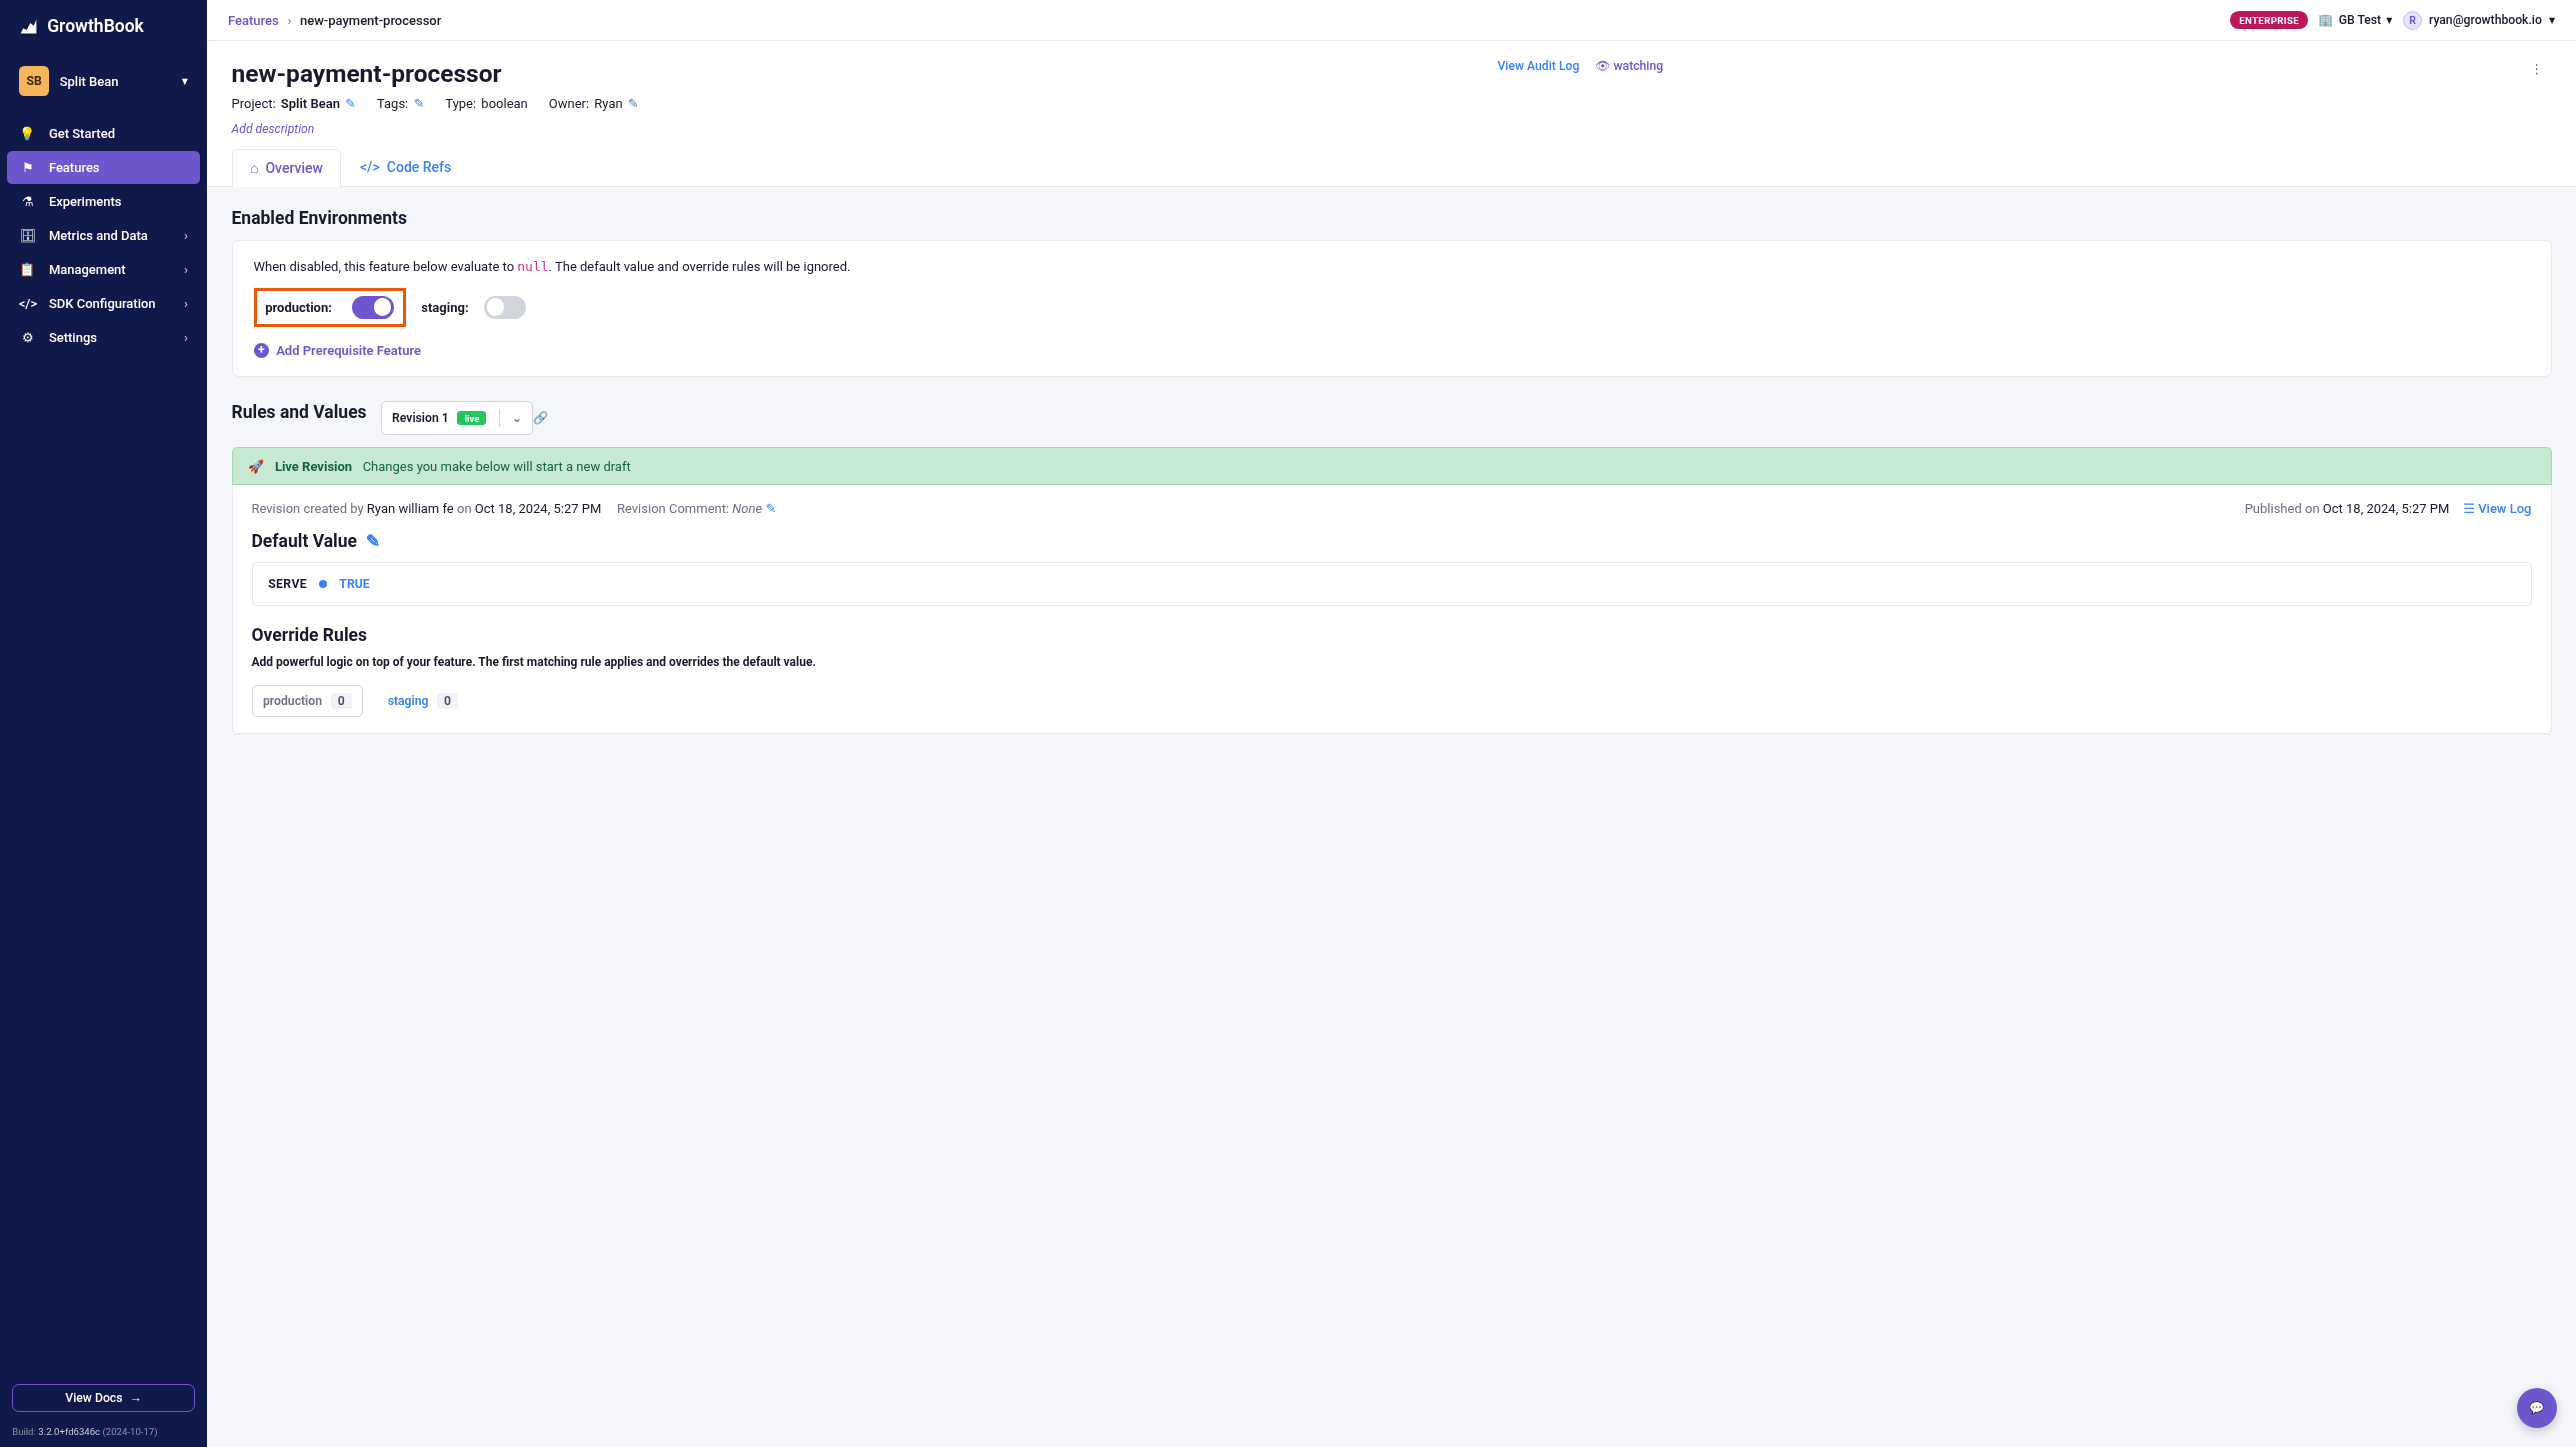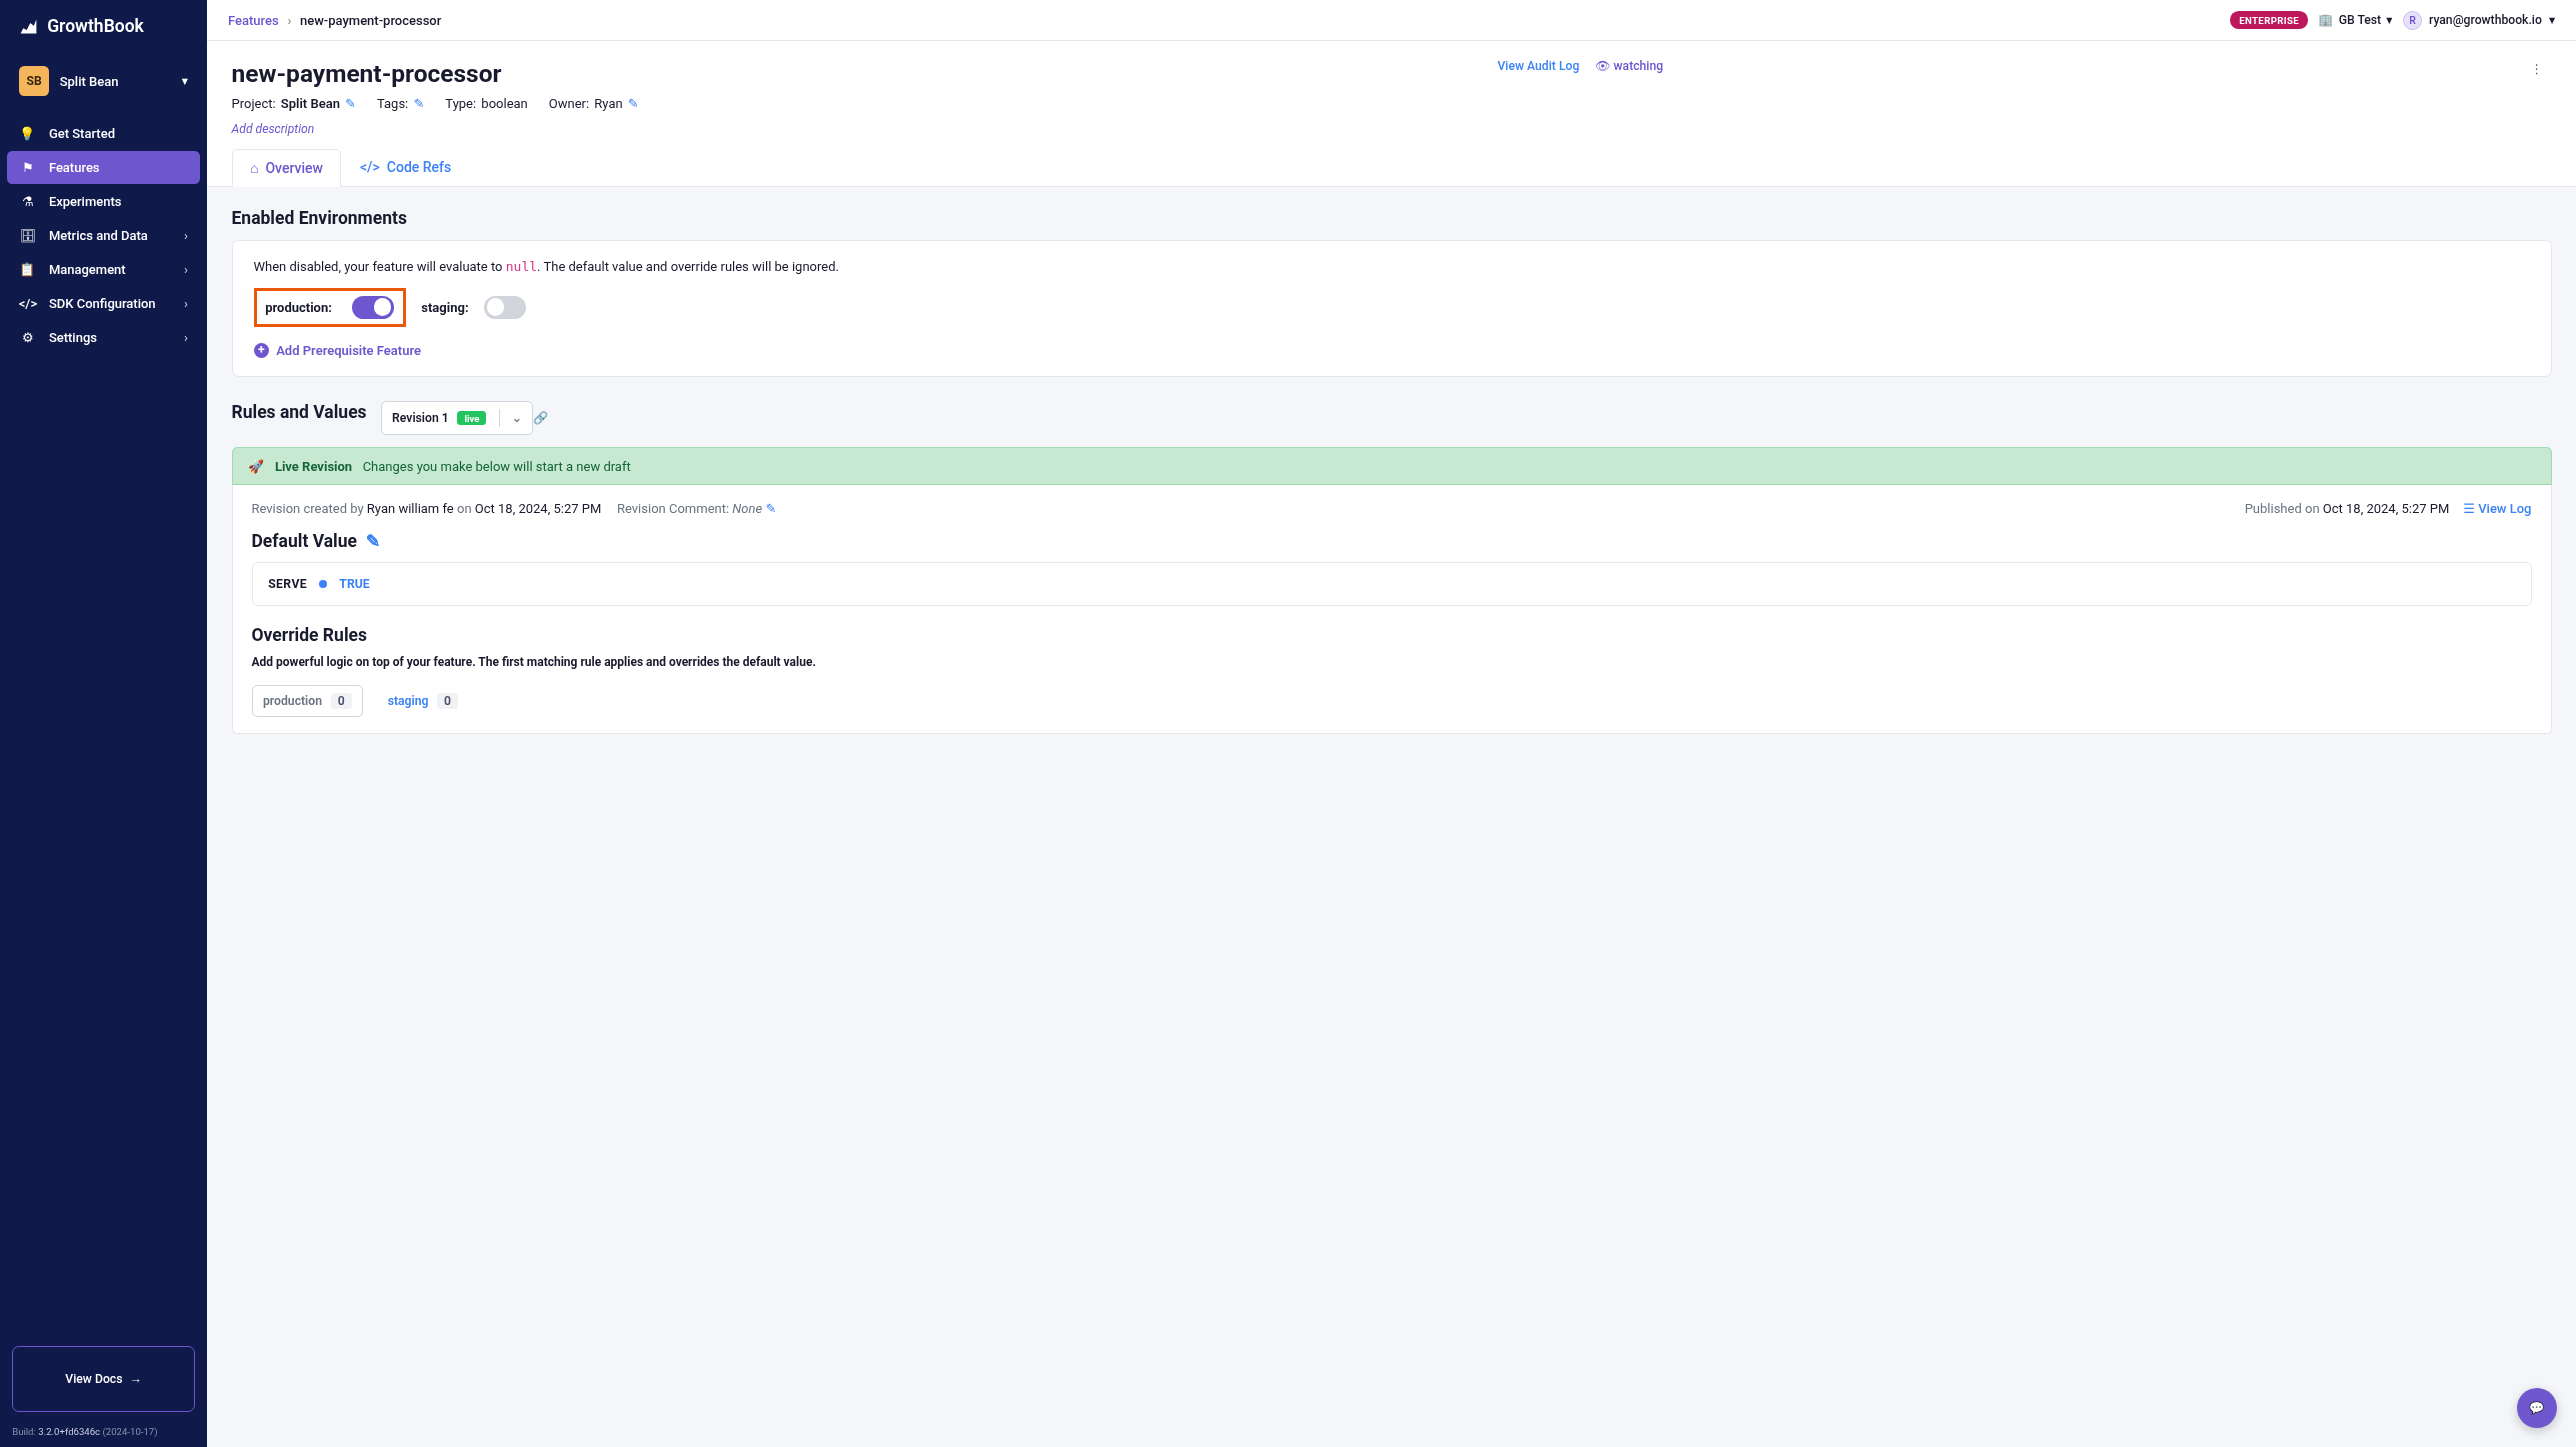--- a/index.html
+++ b/index.html
@@ -11,21 +11,21 @@
   .logo { display: flex; align-items: center; gap: 8.7px; padding: 15.7px 17.5px; font-size: 17.5px; font-weight: 600; }
   .logo svg { width: 21px; height: 21px; fill: #fff; }
   .project-select { display: flex; align-items: center; gap: 10.5px; margin: 7px 10.5px 10.5px; padding: 7px 8.7px; cursor: pointer; }
   .project-badge { width: 30px; height: 30px; background: #f5b55a; color: #3a2a0a; border-radius: 5.2px; display: flex; align-items: center; justify-content: center; font-weight: 700; font-size: 12.2px; }
   .project-name { flex: 1; font-size: 13px; font-weight: 500; }
   .nav { padding: 3.5px 7px; flex: 1; }
   .nav-item { display: flex; align-items: center; gap: 12.2px; padding: 8.7px 12.2px; border-radius: 5.2px; cursor: pointer; font-size: 13px; font-weight: 500; margin-bottom: 1.7px; }
   .nav-item.active { background: #6e56cf; }
   .nav-item .icon { width: 17.5px; display: flex; align-items: center; justify-content: center; }
   .nav-item .chev { margin-left: auto; opacity: 0.7; }
-  .view-docs { margin: 10.5px 12.2px; padding: 25px; border: 0.9px solid #6e56cf; border-radius: 7px; text-align: center; cursor: pointer; display:flex; align-items:center; justify-content:center; gap:7px; font-weight:500; }
+  .view-docs { margin: 10.5px 12.2px; padding: 6px; border: 0.9px solid #6e56cf; border-radius: 7px; text-align: center; cursor: pointer; display:flex; align-items:center; justify-content:center; gap:7px; font-weight:500; }
   .build { font-size: 9.6px; color: #8a8fb0; padding: 3.5px 12.2px 10.5px; }
   
   
   .main { flex: 1; display: flex; flex-direction: column; overflow: auto; }
   .topbar { display: flex; align-items: center; padding: 10.5px 21px; border-bottom: 0.9px solid #e5e7eb; gap: 10.5px; }
   .breadcrumb { display: flex; align-items: center; gap: 8.7px; font-size: 13px; font-weight: 500; }
   .breadcrumb .link { color: #6e56cf; }
   .breadcrumb .sep { color: #888; }
   .topbar .spacer { flex: 1; }
   .enterprise { background: #be185d; color: #fff; font-size: 9.6px; font-weight: 700; padding: 3.5px 8.7px; border-radius: 8.7px; letter-spacing: 0.4px; }
@@ -223,21 +223,21 @@
           <span>Code Refs</span>
         </div>
       </div>
     </div>
 
     <div class="content">
 
       <h2 class="section-title">Enabled Environments</h2>
       <div class="card">
         <p class="env-desc">
-          <span>When disabled, your feature will evaluate to </span><code class="null">null</code><span>. The default value and override rules will be ignored.</span>
+          <span>When disabled, this feature below evaluate to </span><code class="null">null</code><span>. The default value and override rules will be ignored.</span>
         </p>
         <div class="env-toggles">
           <span class="highlighted">
             <span class="toggle-label">production:</span>
             <span class="toggle on">
                 <span class="knob"></span>
               </span>
           </span>
           <span class="toggle-label">staging:</span>
           <span class="toggle off">

